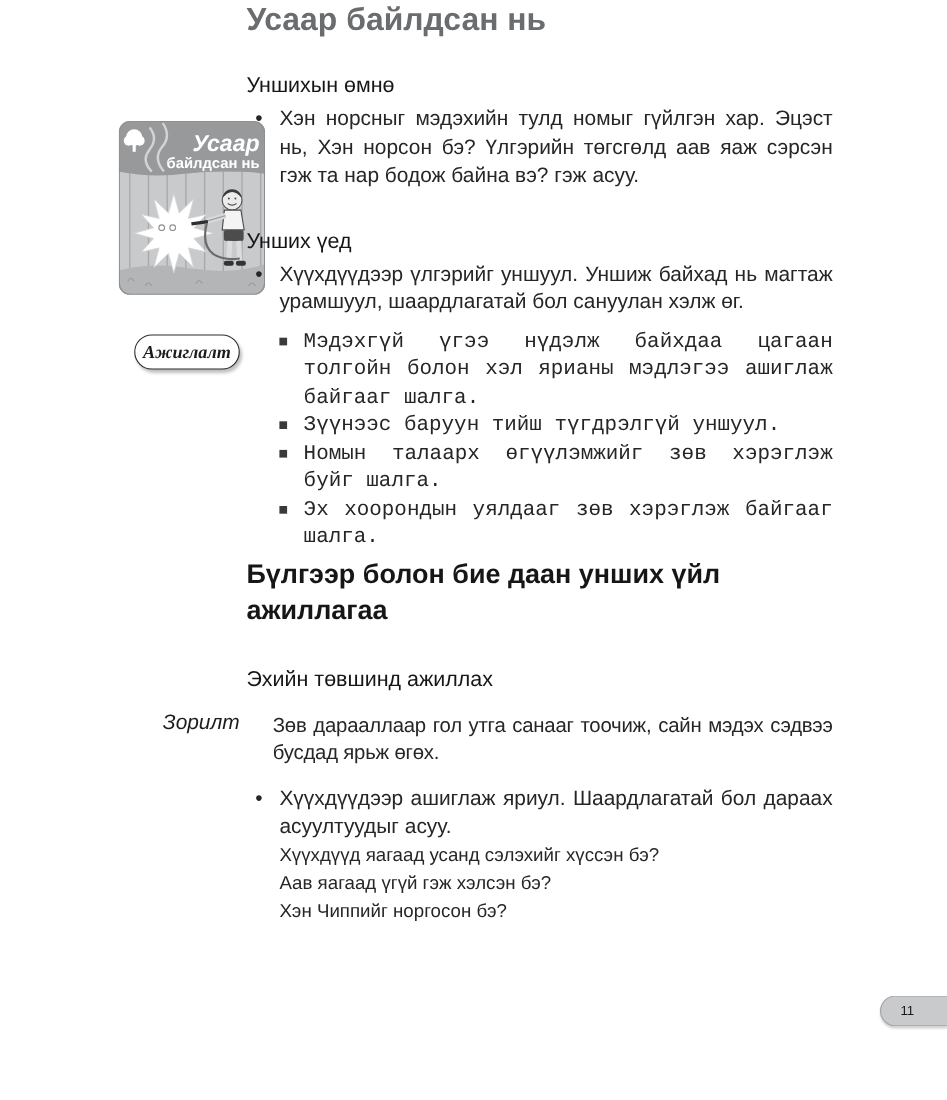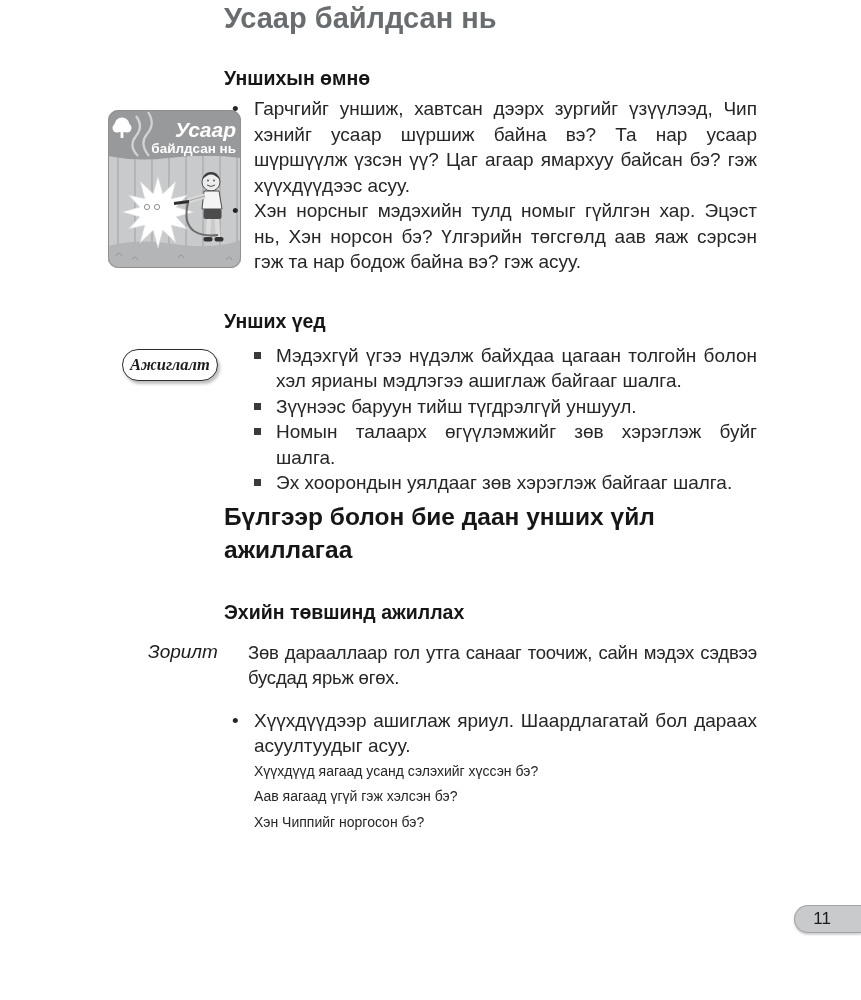--- a/index.html
+++ b/index.html
@@ -16,21 +16,21 @@
     position:absolute;left:80px;top:110px;width:118px;height:158px;padding-left:28px;
   }
   
   .content{
     position:absolute;left:224px;top:0;width:533px;
   }
   h1.story-title{
     margin:0;font-size:29px;line-height:36px;font-weight:bold;color:#6a6d70;
   }
   h2.section-heading{
-    margin:34px 0 0 0;font-size:19.5px;line-height:24px;font-weight:bold;color:#161616;
+    margin:34px 0 0 0;font-size:19.5px;line-height:24px;font-weight:normal;color:#161616;
   }
   h2.first{margin-top:30px;}
   .big-heading{
     margin:4px 0 0 0;font-size:24.5px;line-height:33px;font-weight:bold;color:#161616;
   }
   ul.round-list{
     list-style:none;margin:6px 0 0 0;padding:0;
   }
   ul.round-list li{
     position:relative;padding-left:30px;margin:0;
@@ -46,52 +46,52 @@
   .observation-box{
     position:absolute;left:-102px;top:6px;width:82px;height:30px;
     border:1.5px solid #2c2c2c;border-radius:17px;background:#ffffff;
     box-shadow:2px 3px 3px rgba(0,0,0,0.25);
     display:flex;align-items:center;justify-content:center;
     font-family:"Liberation Serif","DejaVu Serif",serif;
     font-style:italic;font-weight:bold;font-size:16.5px;color:#1c1c1c;
     padding:0 6px;
   }
   ul.square-list{
-    list-style:none;margin:0;padding:0;
+    list-style:none;margin:0;padding:0;font-family:Liberation Mono, monospace;
   }
   ul.square-list li{
     position:relative;padding-left:52px;margin:0;
     font-size:19px;line-height:25.5px;text-align:justify;
   }
   ul.square-list li::before{
     content:"";position:absolute;left:30px;top:9px;width:7px;height:7px;background:#3a3a3a;
   }
   .goal-row{
     position:relative;margin-top:16px;
   }
   .goal-label{
     position:absolute;left:-76px;top:1px;
     font-size:19px;font-weight:normal;font-style:italic;color:#1c1c1c;
   }
   .goal-text{
     margin:0 0 0 24px;font-size:18.5px;line-height:25.5px;text-align:justify;
     letter-spacing:-0.2px;
   }
   .question-lines div{
-    font-size:14px;line-height:25.5px;
+    font-size:17px;line-height:25.5px;
   }
   
   .page-badge{
     position:absolute;right:0;top:905px;height:28px;min-width:56px;
     background:#c9cacb;border:1px solid #a2a3a5;border-right:none;
     border-radius:15px 0 0 15px;
     box-shadow:0 2px 2px rgba(0,0,0,0.18);
     display:flex;align-items:center;
     padding:0 30px 0 18px;box-sizing:border-box;
-    font-size:17px;color:#1a1a1a;
+    font-size:12px;color:#1a1a1a;
   }
 </style>
 </head>
 <body>
 
 <div class="page">
 
   <div class="cover">
     <svg width="133" height="158" viewBox="0 0 133 158" xmlns="http://www.w3.org/2000/svg">
       <defs>
@@ -163,25 +163,27 @@
       <rect x="0.5" y="0.5" width="132" height="157" rx="10" fill="none" stroke="#8d8f91" stroke-width="1"></rect>
     </svg>
   </div>
 
   <div class="content">
 
     <h1 class="story-title">Усаар байлдсан нь</h1>
 
     <h2 class="section-heading first">Уншихын өмнө</h2>
     <ul class="round-list">
-      <li>Гарчгийг уншиж, хавтсан дээрх зургийг үзүүлээд, Чип хэнийг усаар шүршиж байна вэ? Та нар усаар шүршүүлж үзсэн үү? Цаг агаар ямархуу байсан бэ? гэж хүүхдүүдээс асуу.</li>
       <li>Хэн норсныг мэдэхийн тулд номыг гүйлгэн хар. Эцэст нь, Хэн норсон бэ? Үлгэрийн төгсгөлд аав яаж сэрсэн гэж та нар бодож байна вэ? гэж асуу.</li>
     </ul>
 
     <h2 class="section-heading">Унших үед</h2>
+    <ul class="round-list">
+      <li>Хүүхдүүдээр үлгэрийг уншуул. Уншиж байхад нь магтаж урамшуул, шаардлагатай бол сануулан хэлж өг.</li>
+    </ul>
 
     <div class="observation-row">
       <div class="observation-box">
         <span>Ажиглалт</span>
       </div>
       <ul class="square-list">
         <li>Мэдэхгүй үгээ нүдэлж байхдаа цагаан толгойн болон хэл ярианы мэдлэгээ ашиглаж байгааг шалга.</li>
         <li>Зүүнээс баруун тийш түгдрэлгүй уншуул.</li>
         <li>Номын талаарх өгүүлэмжийг зөв хэрэглэж буйг шалга.</li>
         <li>Эх хоорондын уялдааг зөв хэрэглэж байгааг шалга.</li>

